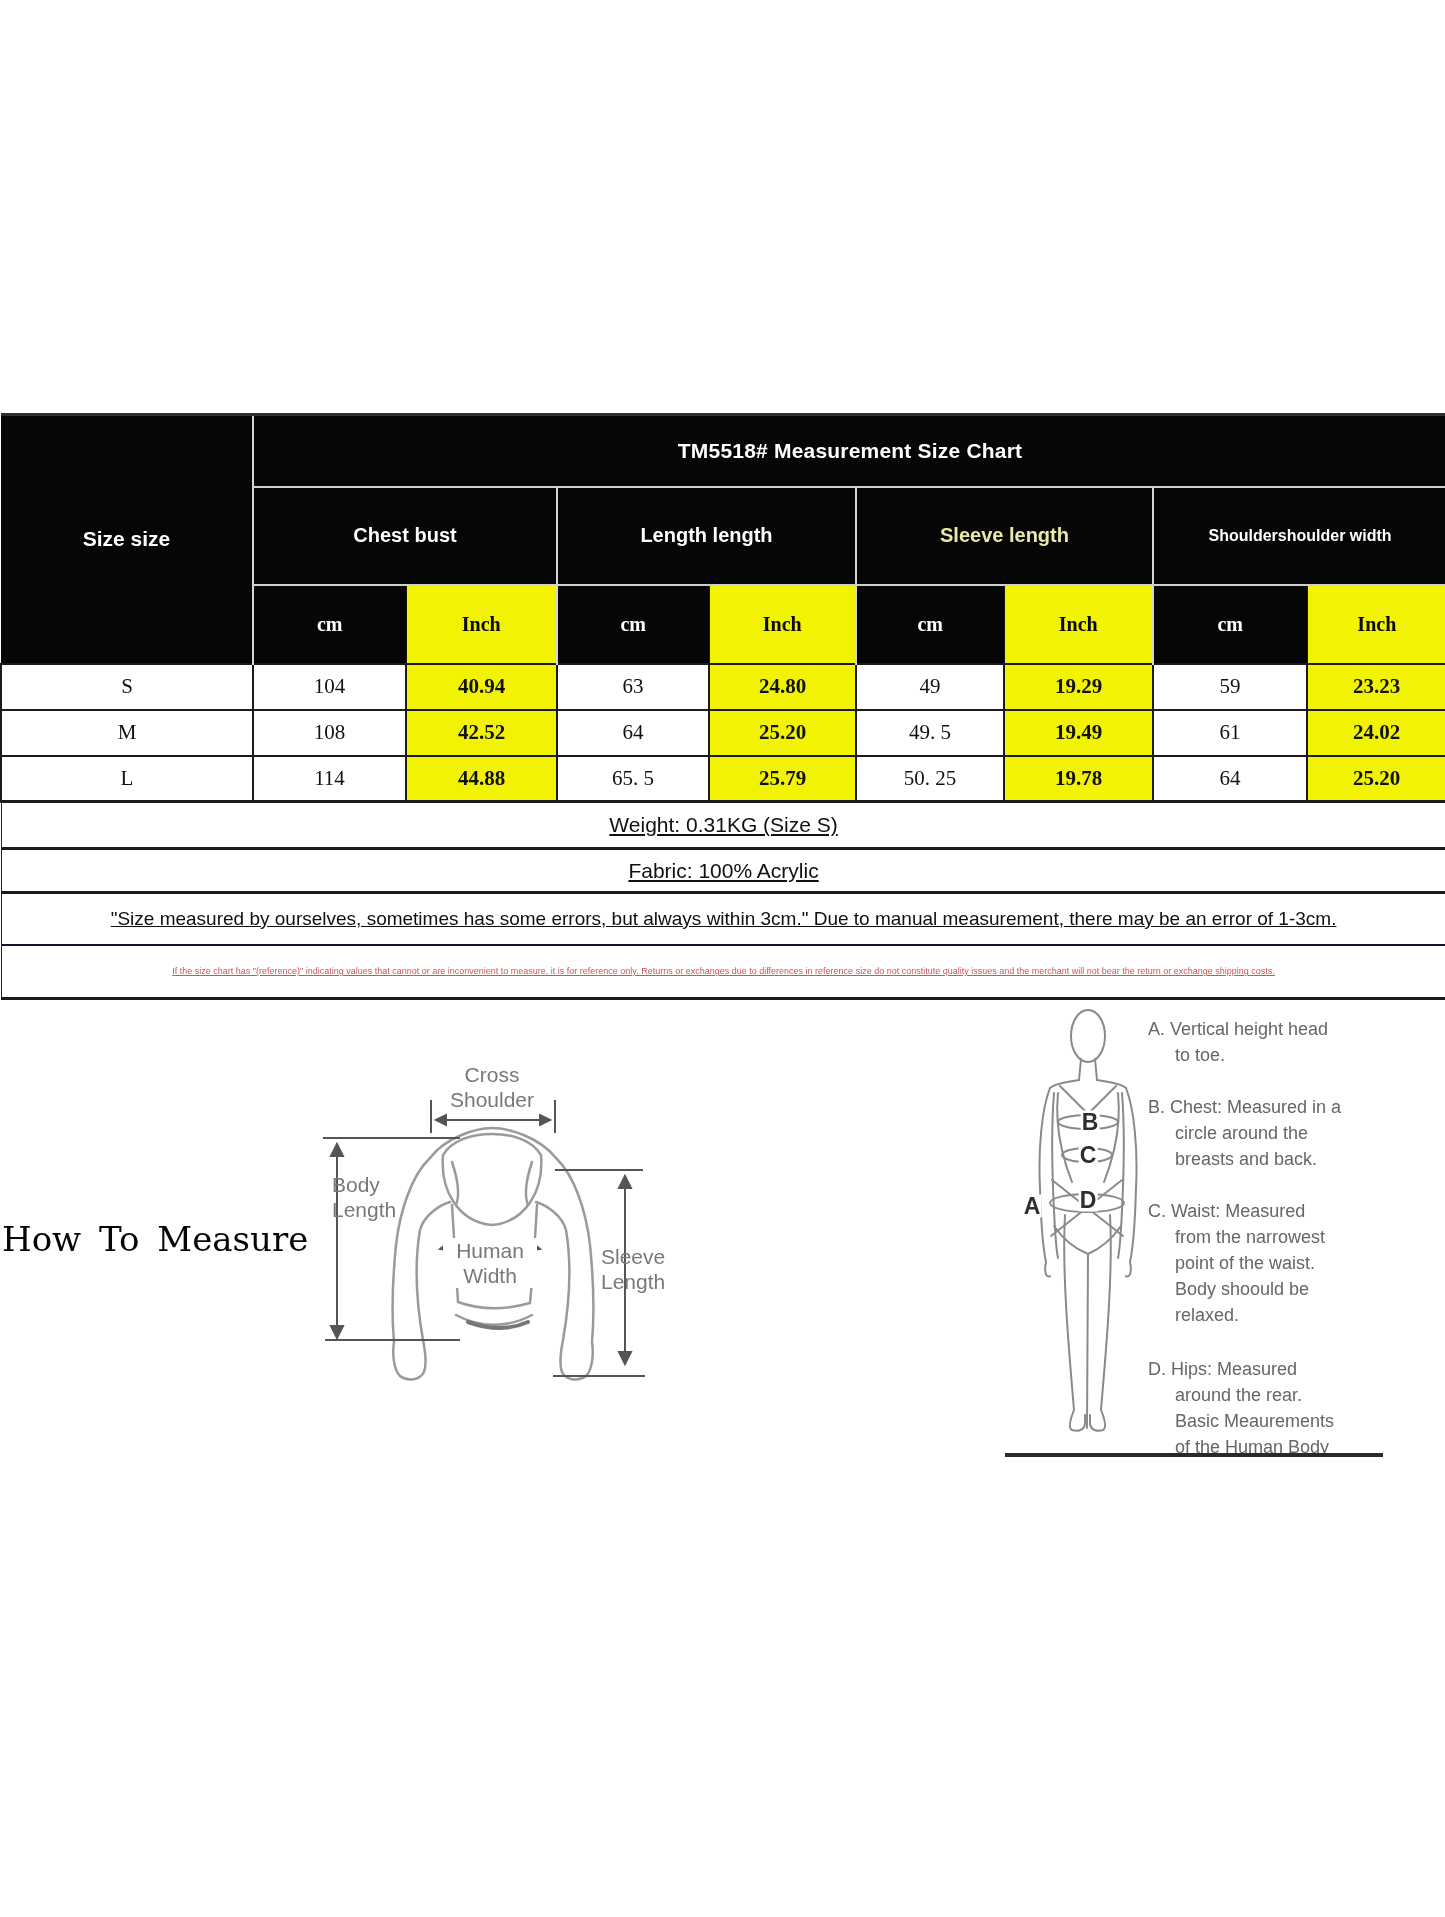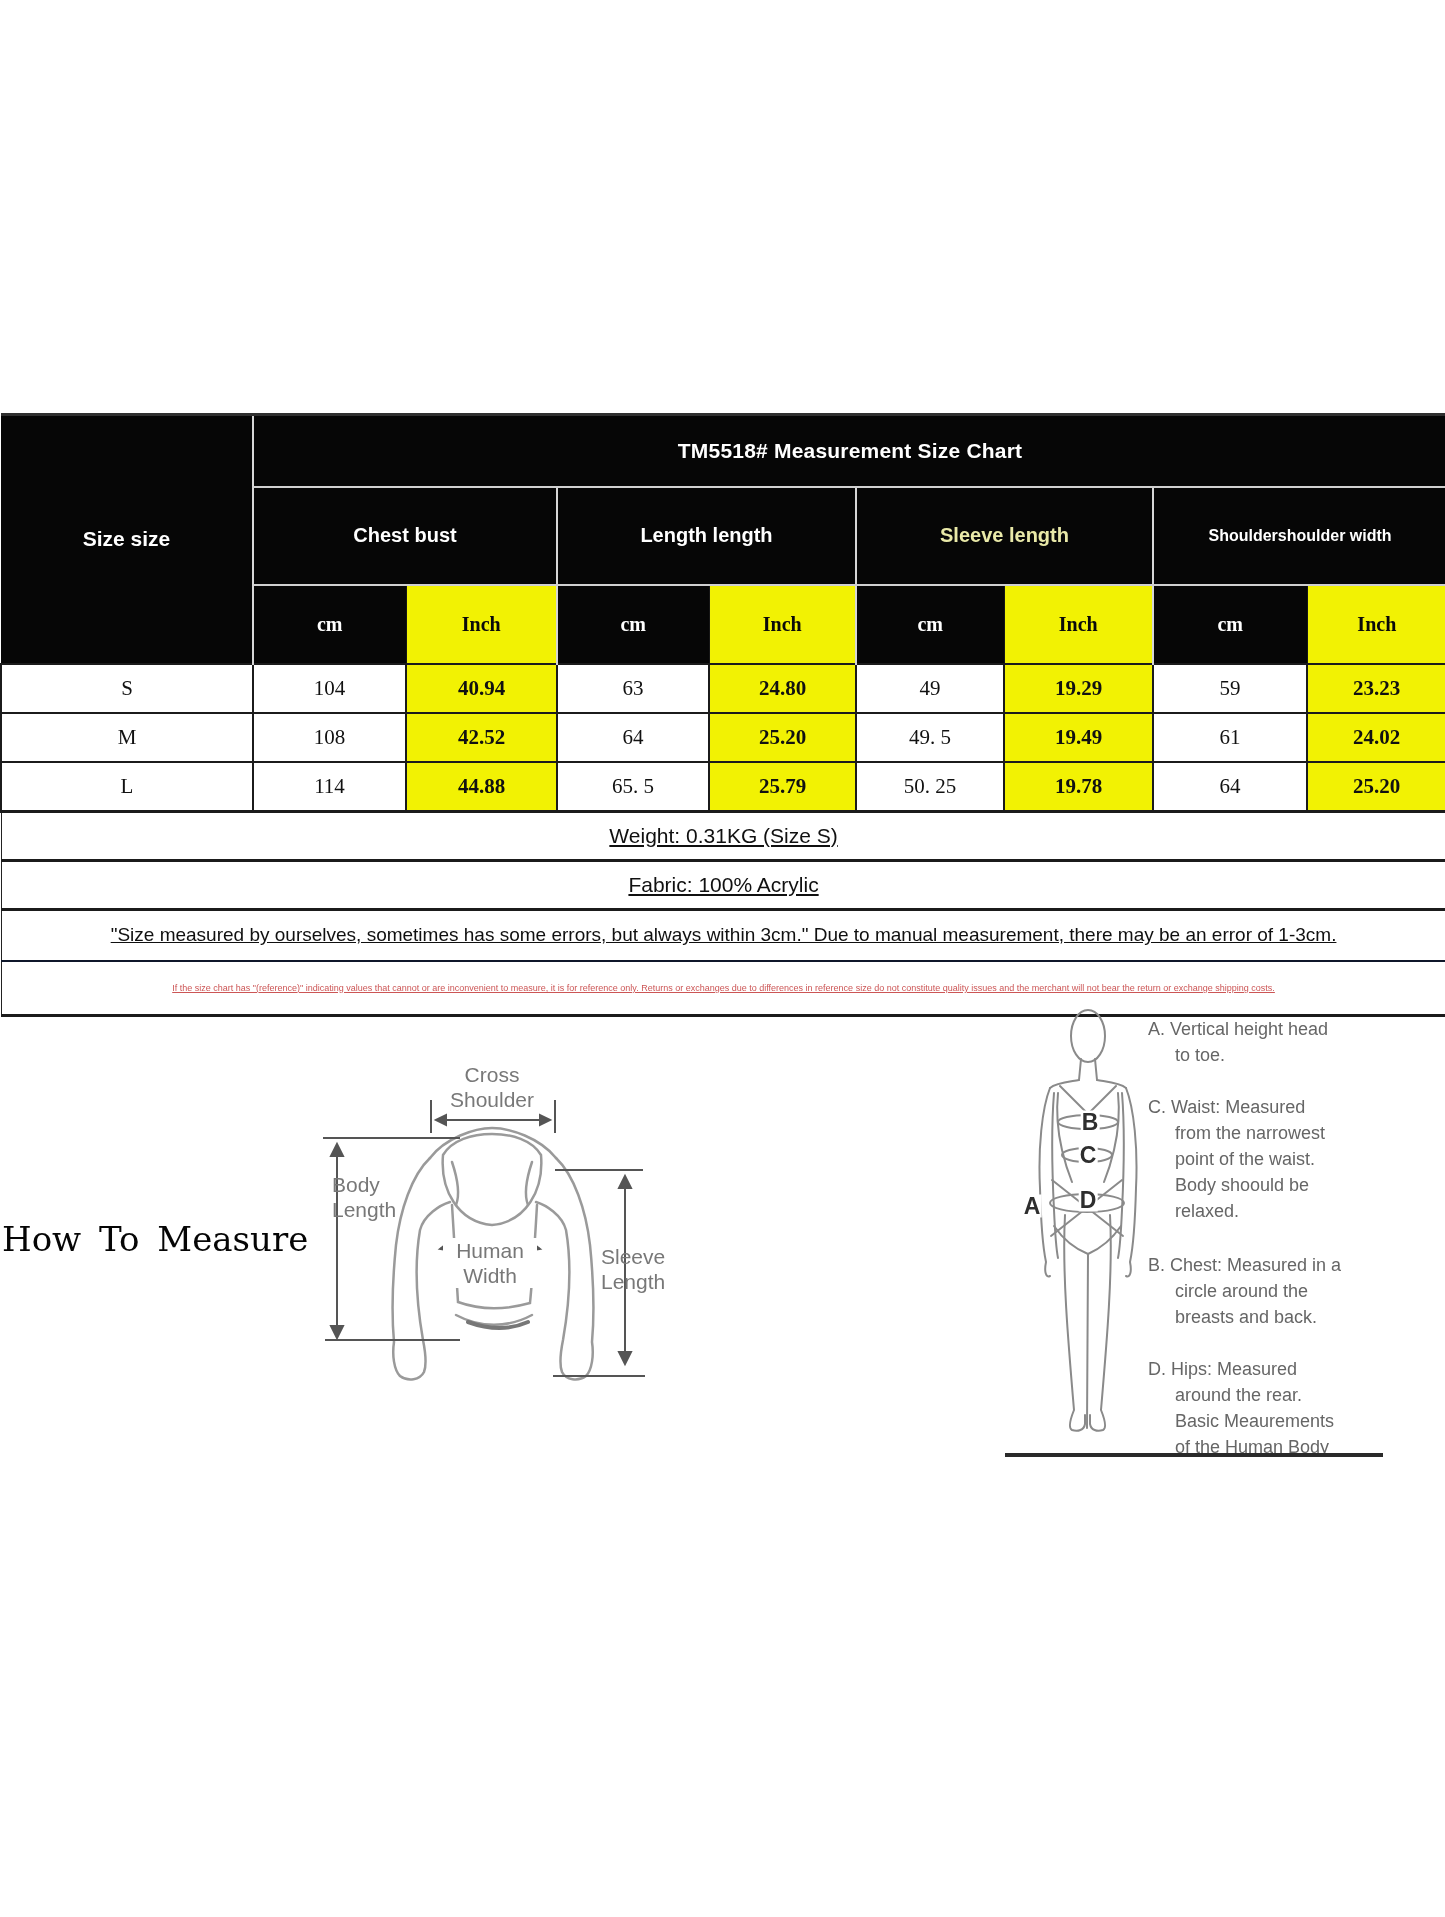--- a/index.html
+++ b/index.html
@@ -2,21 +2,21 @@
 <html><head>
 <meta charset="utf-8">
 <style>
   html,body{margin:0;padding:0;background:#fff;}
   .page{position:relative;width:1445px;height:1917px;background:#fff;overflow:hidden;
         font-family:"Liberation Sans",sans-serif;}
 
   
   table.size-table{position:absolute;top:413px;left:0;width:1445px;
     border-collapse:collapse;table-layout:fixed;border-top:3px solid #2f2f2f;}
-  table.size-table td{padding:11px;text-align:center;vertical-align:middle;overflow:hidden;}
+  table.size-table td{padding:0;text-align:center;vertical-align:middle;overflow:hidden;}
 
   td.dark{background:#060606;color:#fff;}
   td.size-head{font-size:21px;font-weight:bold;border-right:2px solid #d6d6d6;}
   td.title-cell{font-size:21px;font-weight:bold;border-bottom:2px solid #cfcfcf;letter-spacing:.2px;}
   td.group{font-size:20px;font-weight:bold;border-left:2px solid #d6d6d6;border-bottom:2px solid #cfcfcf;}
   td.group.tint{color:#e9e9a8;}
   td.group.small{font-size:16px;}
   td.unit-cm{background:#060606;color:#fff;font-family:"Liberation Serif",serif;
     font-size:20px;font-weight:bold;border-left:2px solid #d6d6d6;}
   td.unit-inch{background:#f2f203;color:#0a0a0a;font-family:"Liberation Serif",serif;
@@ -219,28 +219,28 @@
   </svg>
 
   <div class="body-letter" style="left:1032px;top:1206px">A</div>
   <div class="body-letter" style="left:1090px;top:1122px">B</div>
   <div class="body-letter" style="left:1088px;top:1155px">C</div>
   <div class="body-letter" style="left:1088px;top:1200px">D</div>
 
   <div class="instructions">
     <div class="instr-item gap-a">A. Vertical height head
 to toe.</div>
+    <div class="instr-item gap-b">B. Chest: Measured in a
+circle around the
+breasts and back.</div>
     <div class="instr-item gap-c">C. Waist: Measured
 from the narrowest
 point of the waist.
 Body shoould be
 relaxed.</div>
-    <div class="instr-item gap-b">B. Chest: Measured in a
-circle around the
-breasts and back.</div>
     <div class="instr-item">D. Hips: Measured
 around the rear.
 Basic Meaurements
 of the Human Body</div>
   </div>
   <div class="instr-underline"></div>
 
 </div>
 
 </body></html>

